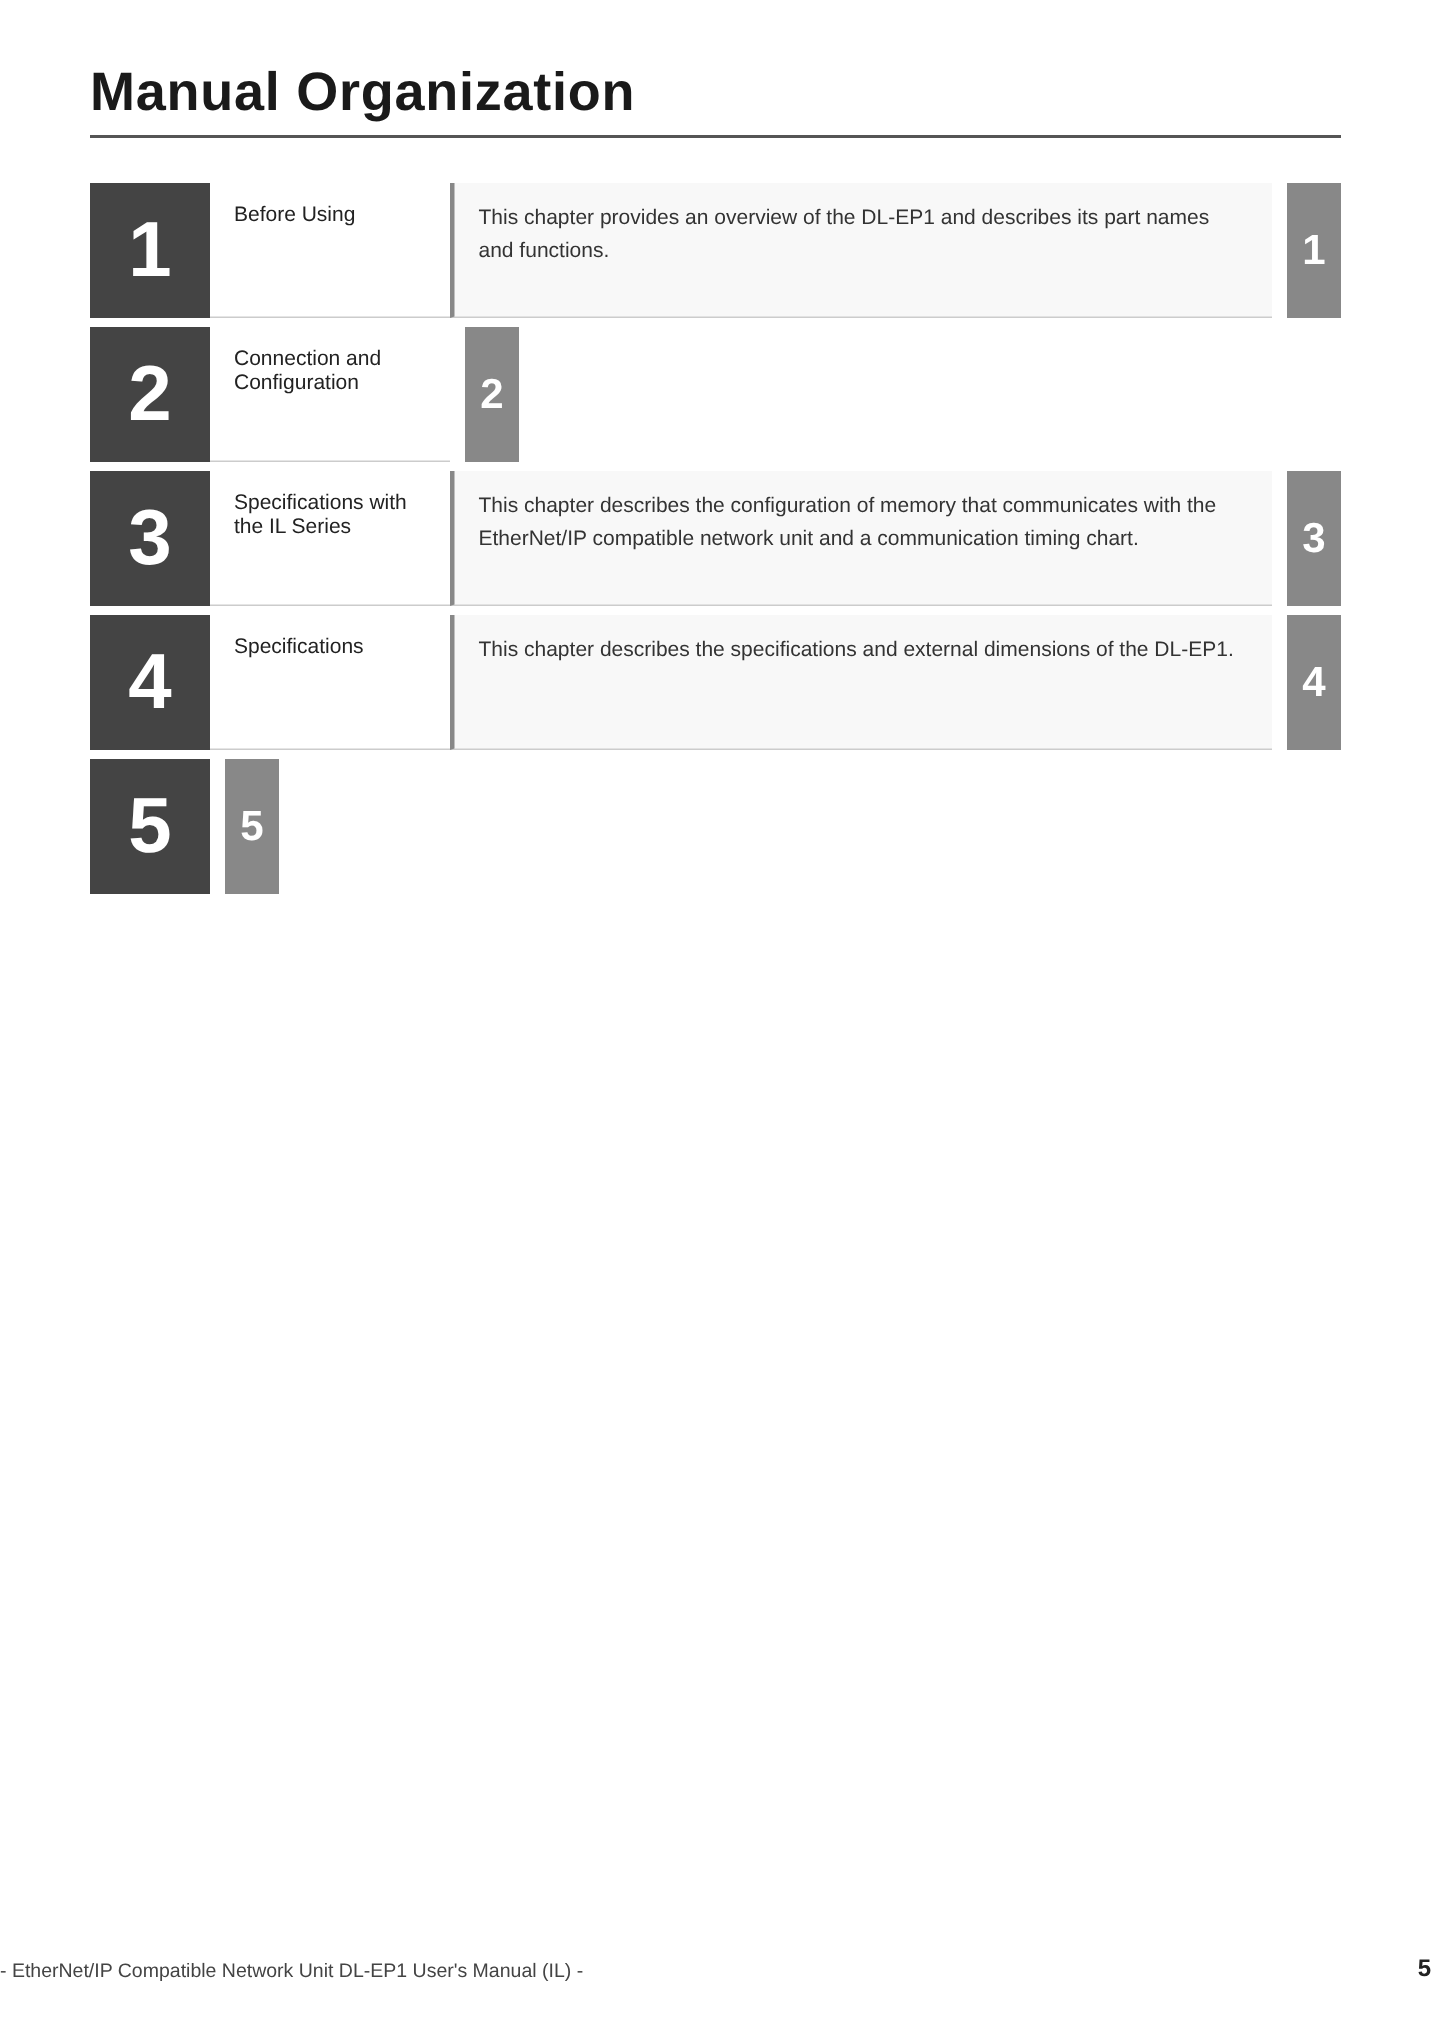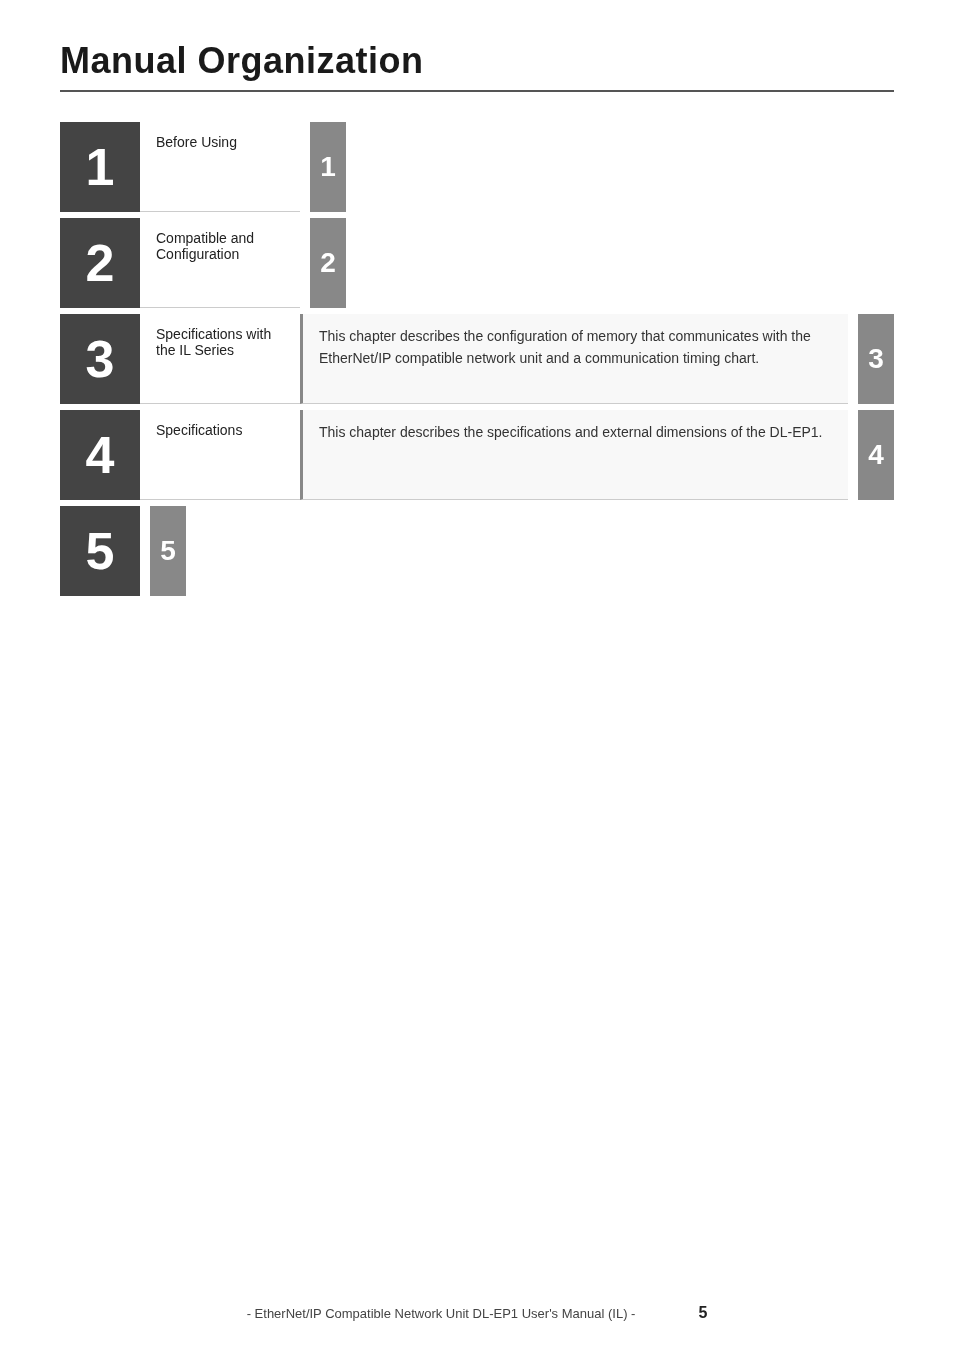--- a/index.html
+++ b/index.html
@@ -105,21 +105,21 @@
 
     .footer {
       position: absolute;
       bottom: 30px;
       left: 0;
       right: 0;
       text-align: center;
       font-size: 13px;
       color: #444;
       display: flex;
-      justify-content: center;
+      justify-content: space-between;
       align-items: center;
       gap: 63px;
     }
 
     .footer-page-num {
       font-size: 16px;
       font-weight: bold;
       color: #222;
     }
   </style>
@@ -128,25 +128,26 @@
 
 <div class="page-container">
   <h1 class="page-title">Manual Organization</h1>
   <hr class="title-underline">
 
   <div class="chapters-area">
 
   <div class="chapter-row">
       <div class="chapter-number-box">1</div>
       <div class="chapter-title-col">Before Using</div>
+      <div class="chapter-desc-col">This chapter provides an overview of the DL-EP1 and describes its part names and functions.</div>
       <div class="right-tab">1</div>
     </div>
       <div class="chapter-row">
       <div class="chapter-number-box">2</div>
-      <div class="chapter-title-col">Compatible and Configuration</div>
+      <div class="chapter-title-col">Connection and Configuration</div>
       <div class="right-tab">2</div>
     </div>
       <div class="chapter-row">
       <div class="chapter-number-box">3</div>
       <div class="chapter-title-col">Specifications with the IL Series</div>
       <div class="chapter-desc-col">This chapter describes the configuration of memory that communicates with the EtherNet/IP compatible network unit and a communication timing chart.</div>
       <div class="right-tab">3</div>
     </div>
       <div class="chapter-row">
       <div class="chapter-number-box">4</div>

